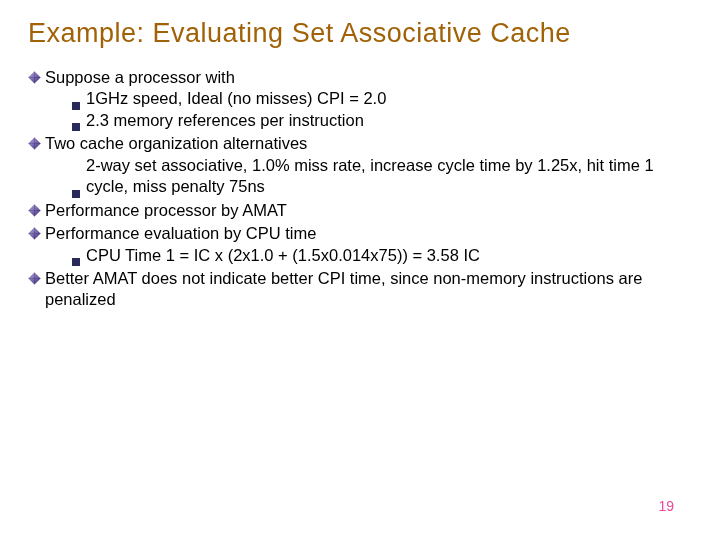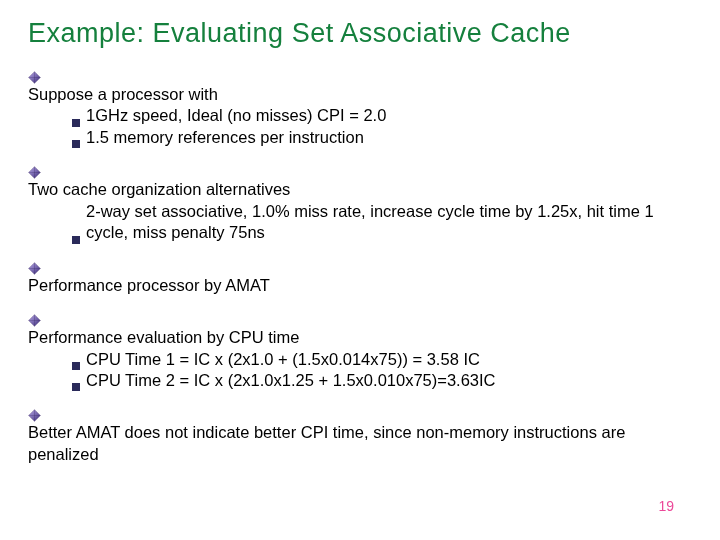--- a/index.html
+++ b/index.html
@@ -15,35 +15,34 @@
   }
   .slide {
     padding: 18px 28px 20px 28px;
     box-sizing: border-box;
     width: 720px;
     height: 540px;
     position: relative;
   }
   .title {
     font-size: 27px;
-    color: #15803d;
+    color: #a16207;
     font-weight: normal;
     margin: 0 0 18px 0;
     letter-spacing: 0.5px;
     font-family: "Comic Sans MS", cursive, sans-serif;
   }
   .content {
     font-size: 16.5px;
     line-height: 1.3;
   }
   .lvl1 {
     display: flex;
     align-items: flex-start;
-    margin-top: 14px;
-    flex-direction: column;
+    margin-top: 2px;
   }
   .lvl1 .bullet {
     flex: 0 0 auto;
     margin-right: 4px;
     margin-top: 4px;
   }
   .lvl1 .text {
     flex: 1 1 auto;
   }
   .lvl2 {
@@ -100,21 +99,21 @@
 </svg>
         </span>
         <span class="text">1GHz speed, Ideal (no misses) CPI = 2.0</span>
       </div>
       <div class="lvl2">
         <span class="bullet">
           <svg class="sq" viewBox="0 0 10 10">
   <rect x="0" y="0" width="10" height="10" fill="#2a2a5a"></rect>
 </svg>
         </span>
-        <span class="text">1.5 memory references per instruction</span>
+        <span class="text">2.3 memory references per instruction</span>
       </div>
       <div class="lvl1">
         <span class="bullet">
           <svg class="di" viewBox="0 0 20 20">
   <defs>
     <linearGradient id="g1" x1="0" y1="0" x2="1" y2="1">
       <stop offset="0%" stop-color="#b8a8e8"></stop>
       <stop offset="100%" stop-color="#3a2a78"></stop>
     </linearGradient>
   </defs>
@@ -166,28 +165,20 @@
         <span class="text">Performance evaluation by CPU time</span>
       </div>
       <div class="lvl2">
         <span class="bullet">
           <svg class="sq" viewBox="0 0 10 10">
   <rect x="0" y="0" width="10" height="10" fill="#2a2a5a"></rect>
 </svg>
         </span>
         <span class="text">CPU Time 1 = IC x (2x1.0 + (1.5x0.014x75)) = 3.58 IC</span>
       </div>
-      <div class="lvl2">
-        <span class="bullet">
-          <svg class="sq" viewBox="0 0 10 10">
-  <rect x="0" y="0" width="10" height="10" fill="#2a2a5a"></rect>
-</svg>
-        </span>
-        <span class="text">CPU Time 2 = IC x (2x1.0x1.25 + 1.5x0.010x75)=3.63IC</span>
-      </div>
       <div class="lvl1">
         <span class="bullet">
           <svg class="di" viewBox="0 0 20 20">
   <defs>
     <linearGradient id="g1" x1="0" y1="0" x2="1" y2="1">
       <stop offset="0%" stop-color="#b8a8e8"></stop>
       <stop offset="100%" stop-color="#3a2a78"></stop>
     </linearGradient>
   </defs>
   <polygon points="10,1 19,10 10,19 1,10" fill="url(#g1)" stroke="#2a1a58" stroke-width="0.5"></polygon>

